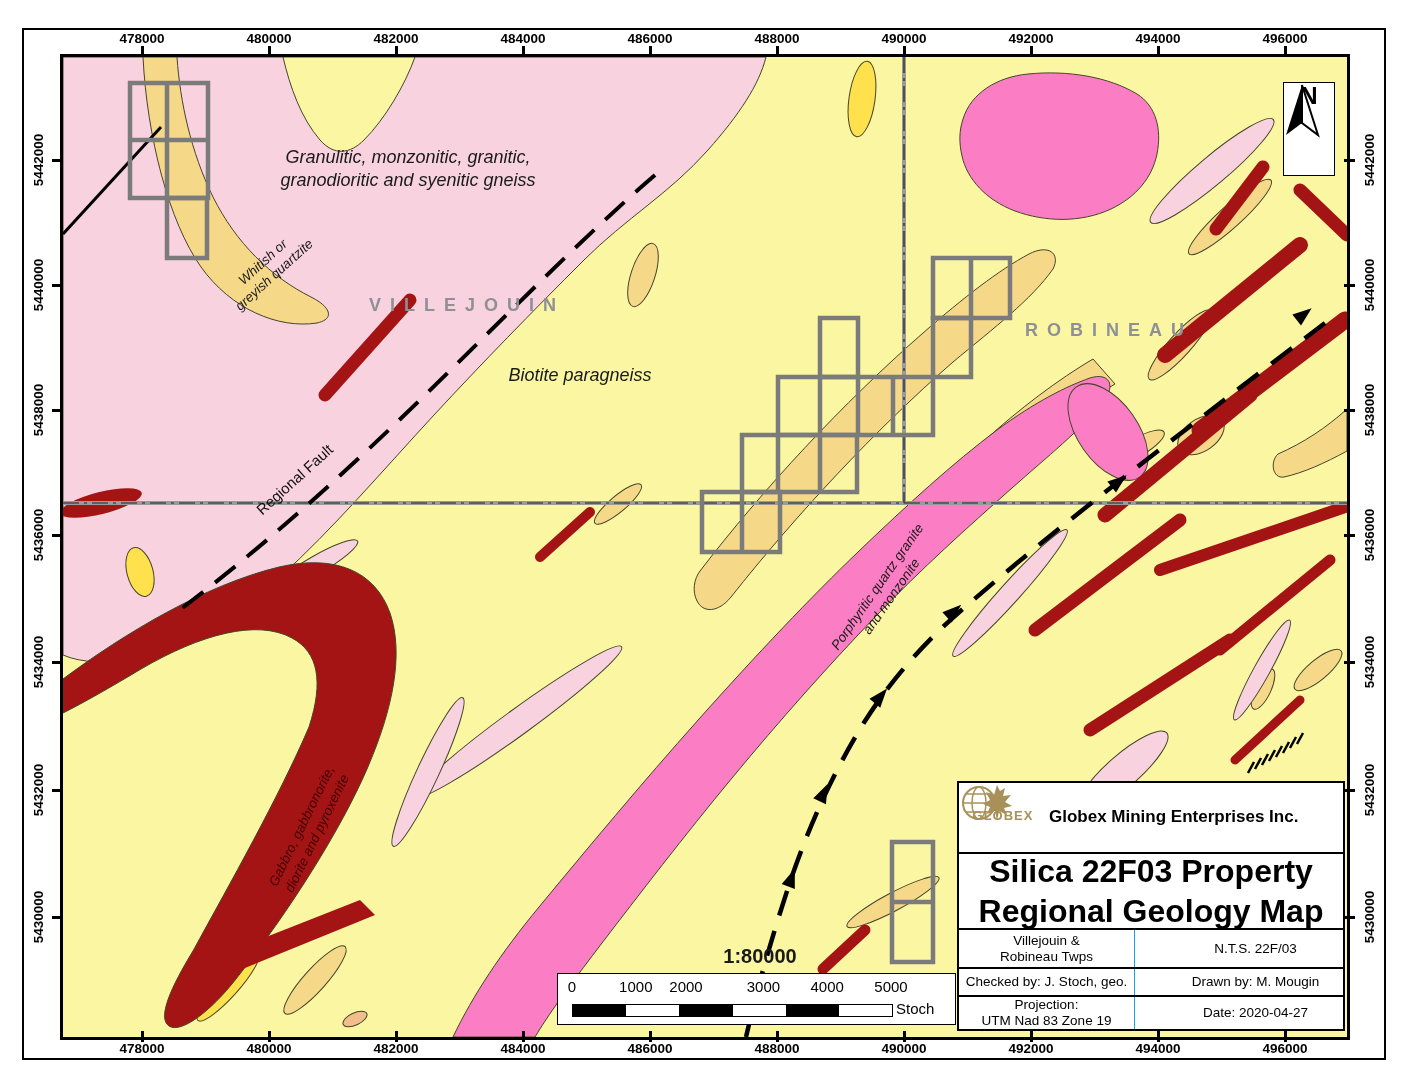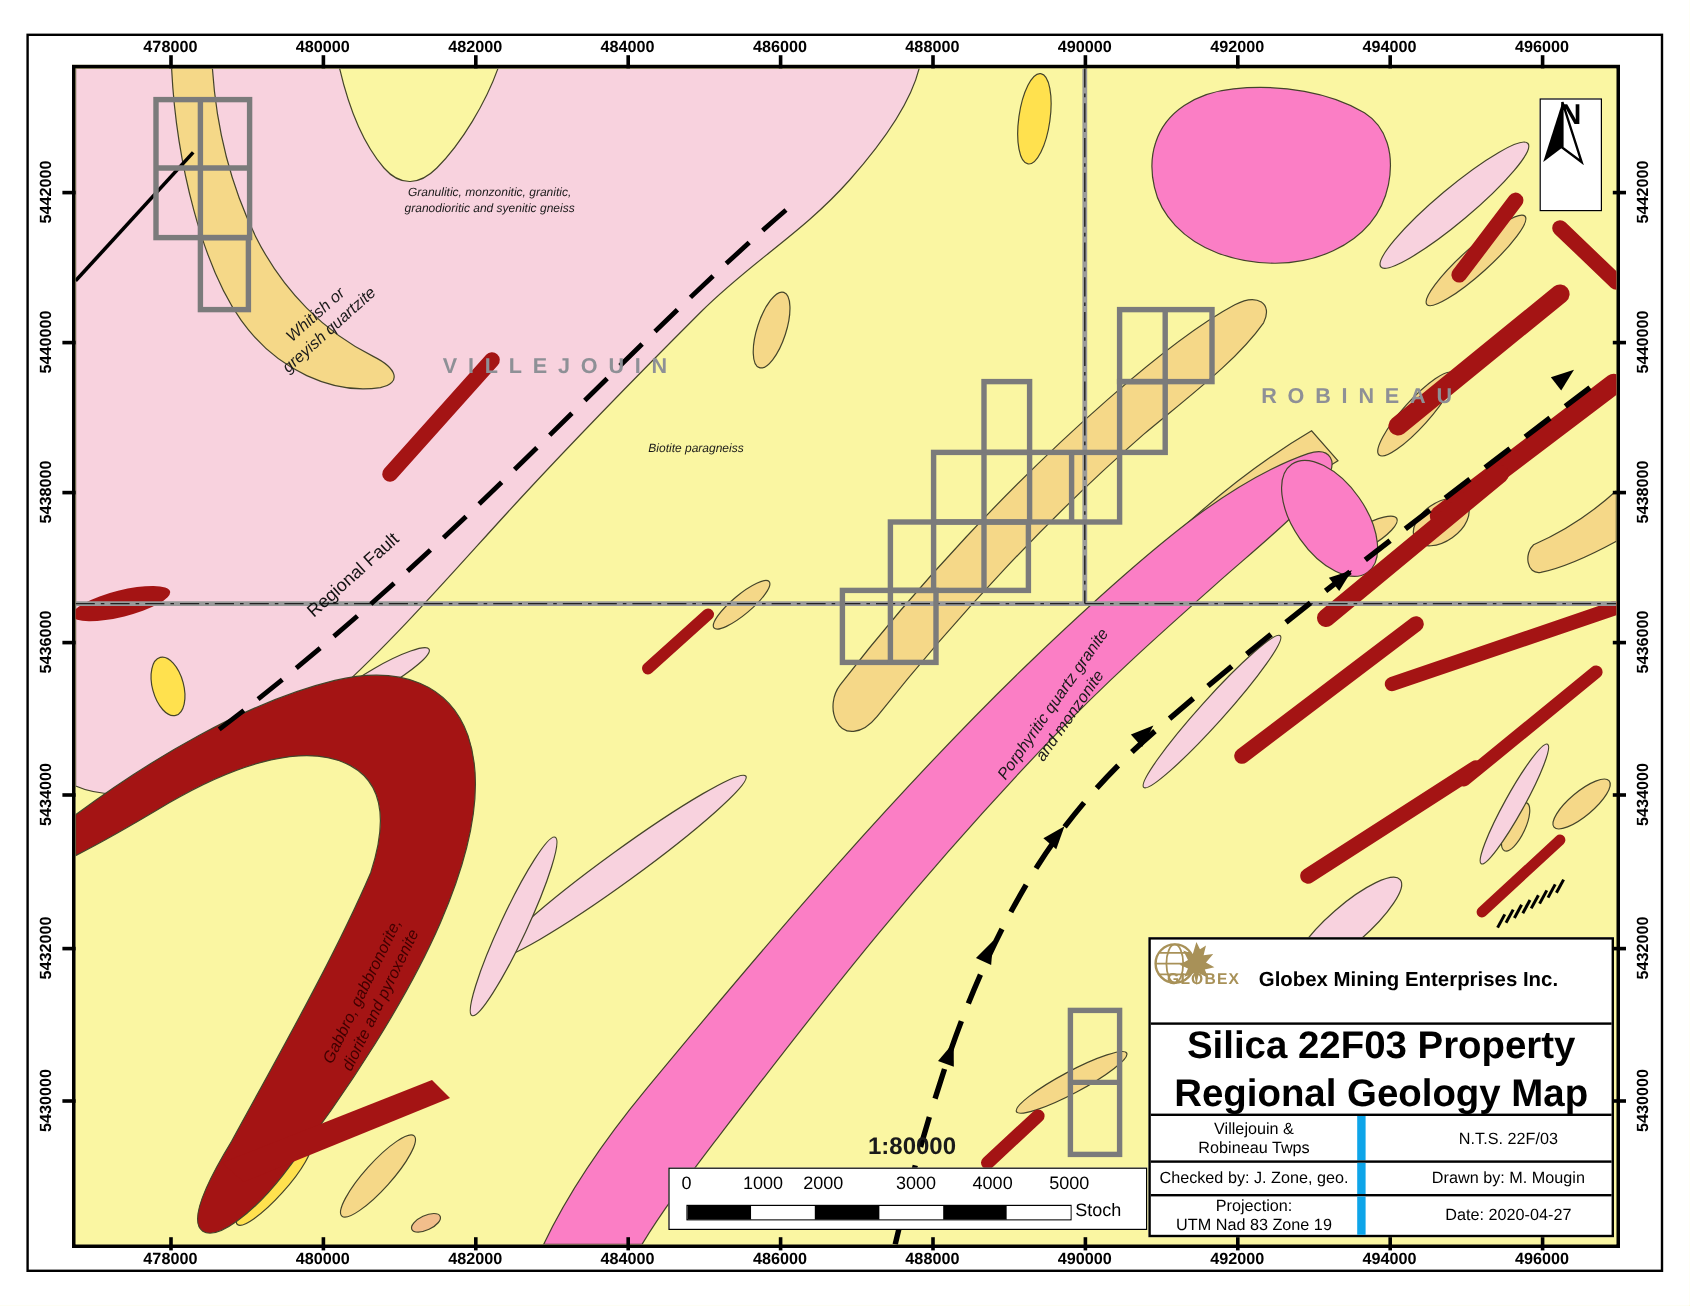--- a/index.html
+++ b/index.html
@@ -9,21 +9,21 @@
         border:2.5px solid #000;}
   #map{position:absolute;left:60px;top:54px;width:1284px;height:980px;border:3px solid #000;
        background:var(--c-yellow);}
   #map svg{position:absolute;left:0;top:0;}
   .tick-label{position:absolute;font-size:13.5px;font-weight:bold;color:#000;white-space:nowrap;
        transform:translate(-50%,0);}
   .tick-label.side{transform:translate(-50%,-50%) rotate(-90deg);}
   .tick-mark{position:absolute;background:#000;}
   .map-label{position:absolute;transform:translate(-50%,-50%);text-align:center;color:#1a1a1a;
        white-space:nowrap;line-height:1.25;}
-  .lbl-unit{font-style:italic;font-size:10px;}
+  .lbl-unit{font-style:italic;font-size:18px;}
   .lbl-town{font-size:18px;font-weight:bold;letter-spacing:9px;color:var(--c-town);margin-top:33px;}
   .lbl-rot42{transform:translate(-50%,-50%) rotate(-42deg);}
   .lbl-rot55{transform:translate(-50%,-50%) rotate(-55deg);}
   .lbl-rot64{transform:translate(-50%,-50%) rotate(-64deg);}
   .lbl-fault{font-size:15px;color:#111;}
   .lbl-gabbro{font-style:italic;font-size:13.5px;color:#400000;}
   .lbl-ratio{font-size:20px;font-weight:bold;text-align:right;}
   
   #north-box{position:absolute;left:1220px;top:25px;width:50px;height:92px;background:#fff;
        border:1.5px solid #000;text-align:center;}
@@ -43,21 +43,21 @@
   .tb-row + .tb-row{border-top:2px solid #000;}
   #tb-logo-row{height:70px;padding:2px 8px;justify-content:flex-start;gap:10px;}
   #tb-company{font-size:17px;font-weight:bold;flex:1;text-align:left;}
   #tb-logo{width:72px;text-align:center;}
   #tb-logo .gtxt{font-size:13px;font-weight:bold;color:var(--c-gold);letter-spacing:1px;margin-top:-3px;}
   #tb-title-row{height:76px;flex-direction:column;line-height:1.25;}
   #tb-title-row div{font-size:32px;font-weight:bold;}
   .tb-split{display:flex;width:100%;height:100%;}
   .tb-cell{box-sizing:border-box;flex:1;display:flex;flex-direction:column;align-items:center;
        justify-content:center;font-size:13.5px;line-height:1.2;text-align:center;}
-  .tb-cell + .tb-cell{border-left:7px solid #0ea5e9;padding-left:33px;}
+  .tb-cell + .tb-cell{border-left:1px solid #0ea5e9;padding-left:33px;}
   .tb-r3{height:40px;} .tb-r4{height:28px;} .tb-r5{height:34px;align-items:flex-end;}
 </style>
 </head>
 <body>
 
 <div id="page">
   <div id="outer-border"></div>
 
   <div id="map">
     <svg width="1284" height="980" viewBox="0 0 1284 980">
@@ -204,21 +204,21 @@
 
     <div class="map-label lbl-unit" style="left:345px;top:111px;">
       <div>Granulitic, monzonitic, granitic,</div>
         <div>granodioritic and syenitic gneiss</div>
     </div>
     <div class="map-label lbl-unit lbl-rot42" style="left:206px;top:212px;font-size:13.5px;">
       <div>Whitish or</div>
         <div>greyish quartzite</div>
     </div>
     <div class="map-label lbl-town" style="left:404px;top:215px;">VILLEJOUIN</div>
-    <div class="map-label lbl-town" style="left:1072px;top:240px;">ROBINEAU</div>
+    <div class="map-label lbl-town" style="left:1046px;top:240px;">ROBINEAU</div>
     <div class="map-label lbl-unit" style="left:517px;top:318px;">Biotite paragneiss</div>
     <div class="map-label lbl-fault lbl-rot42" style="left:232px;top:423px;">Regional Fault</div>
     <div class="map-label lbl-unit lbl-rot55" style="left:822px;top:535px;font-size:13.5px;">
       <div>Porphyritic quartz granite</div>
         <div>and monzonite</div>
     </div>
     <div class="map-label lbl-gabbro lbl-rot64" style="left:247px;top:773px;">
       <div>Gabbro, gabbronorite,</div>
         <div>diorite and pyroxenite</div>
     </div>
@@ -275,21 +275,21 @@
         <div class="tb-split">
           <div class="tb-cell">
             <div>Villejouin &amp;</div>
               <div>Robineau Twps</div>
           </div>
           <div class="tb-cell">N.T.S. 22F/03</div>
         </div>
       </div>
       <div class="tb-row tb-r4">
         <div class="tb-split">
-          <div class="tb-cell">Checked by: J. Zone, geo.</div>
+          <div class="tb-cell">Checked by: J. Stoch, geo.</div>
           <div class="tb-cell">Drawn by: M. Mougin</div>
         </div>
       </div>
       <div class="tb-row tb-r5">
         <div class="tb-split">
           <div class="tb-cell">
             <div>Projection:</div>
               <div>UTM Nad 83 Zone 19</div>
           </div>
           <div class="tb-cell">Date: 2020-04-27</div>

